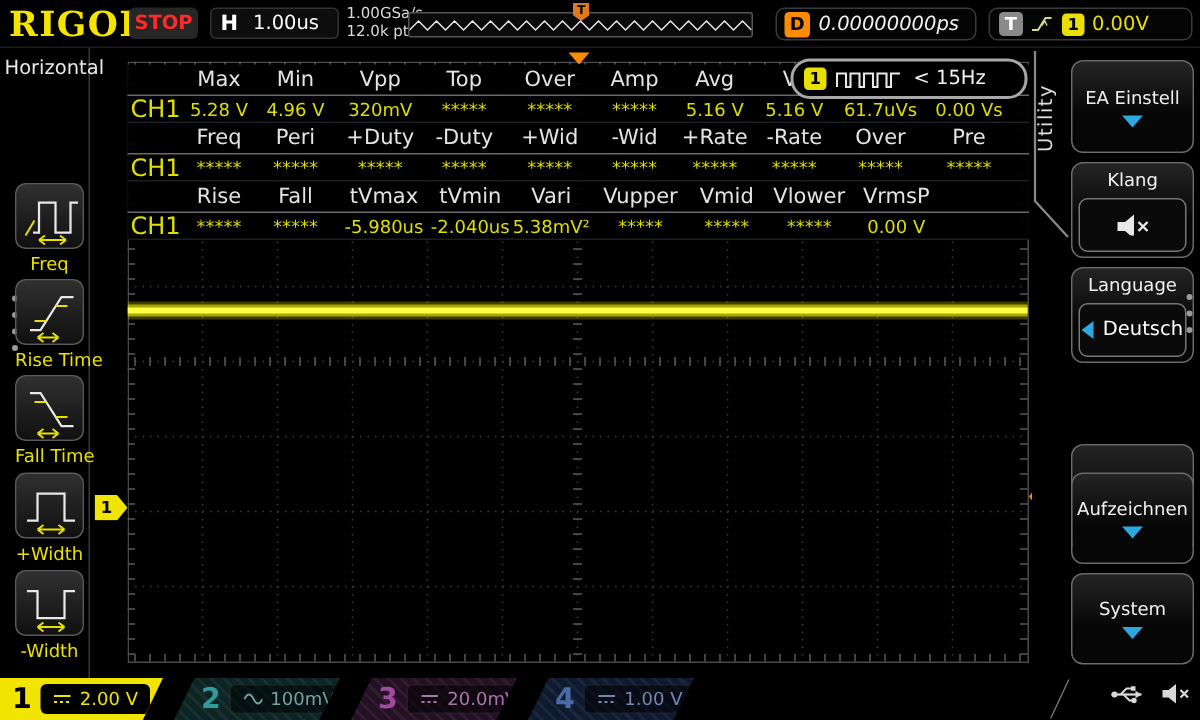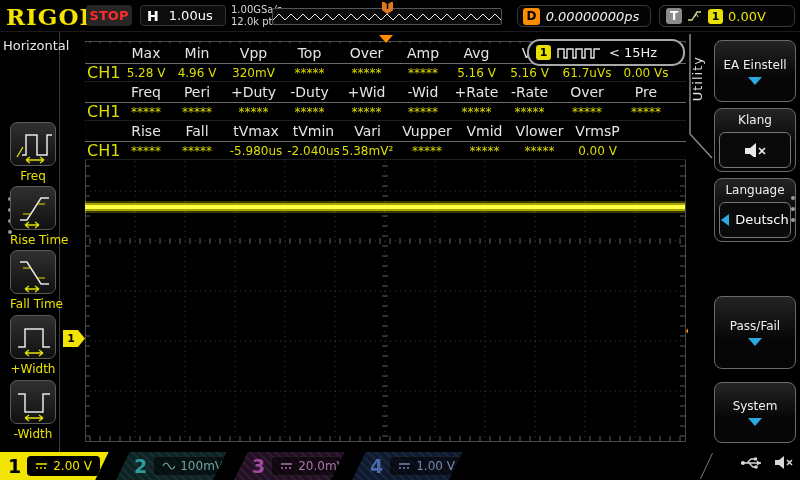--- a/index.html
+++ b/index.html
@@ -592,20 +592,24 @@
         <span>Language</span>
         <div class="innerbox">
           <span class="tri-left"></span>
           <span>Deutsch</span>
         </div>
       </div>
       <div class="rbtn" style="top: 216px; height: 73px; margin-top: 48px;">
         <span>Pass/Fail</span>
         <span class="tri-down"></span>
       </div>
+      <div class="rbtn" style="top: 283px; height: 61px;">
+        <span>Aufzeichnen</span>
+        <span class="tri-down"></span>
+      </div>
       <div class="rbtn" style="top: 350px; height: 61px;">
         <span>System</span>
         <span class="tri-down"></span>
       </div>
     </div>
   <div class="pagedots" style="left:791px; top:196px;">
     <i></i>
       <i></i>
       <i></i>
   </div>

